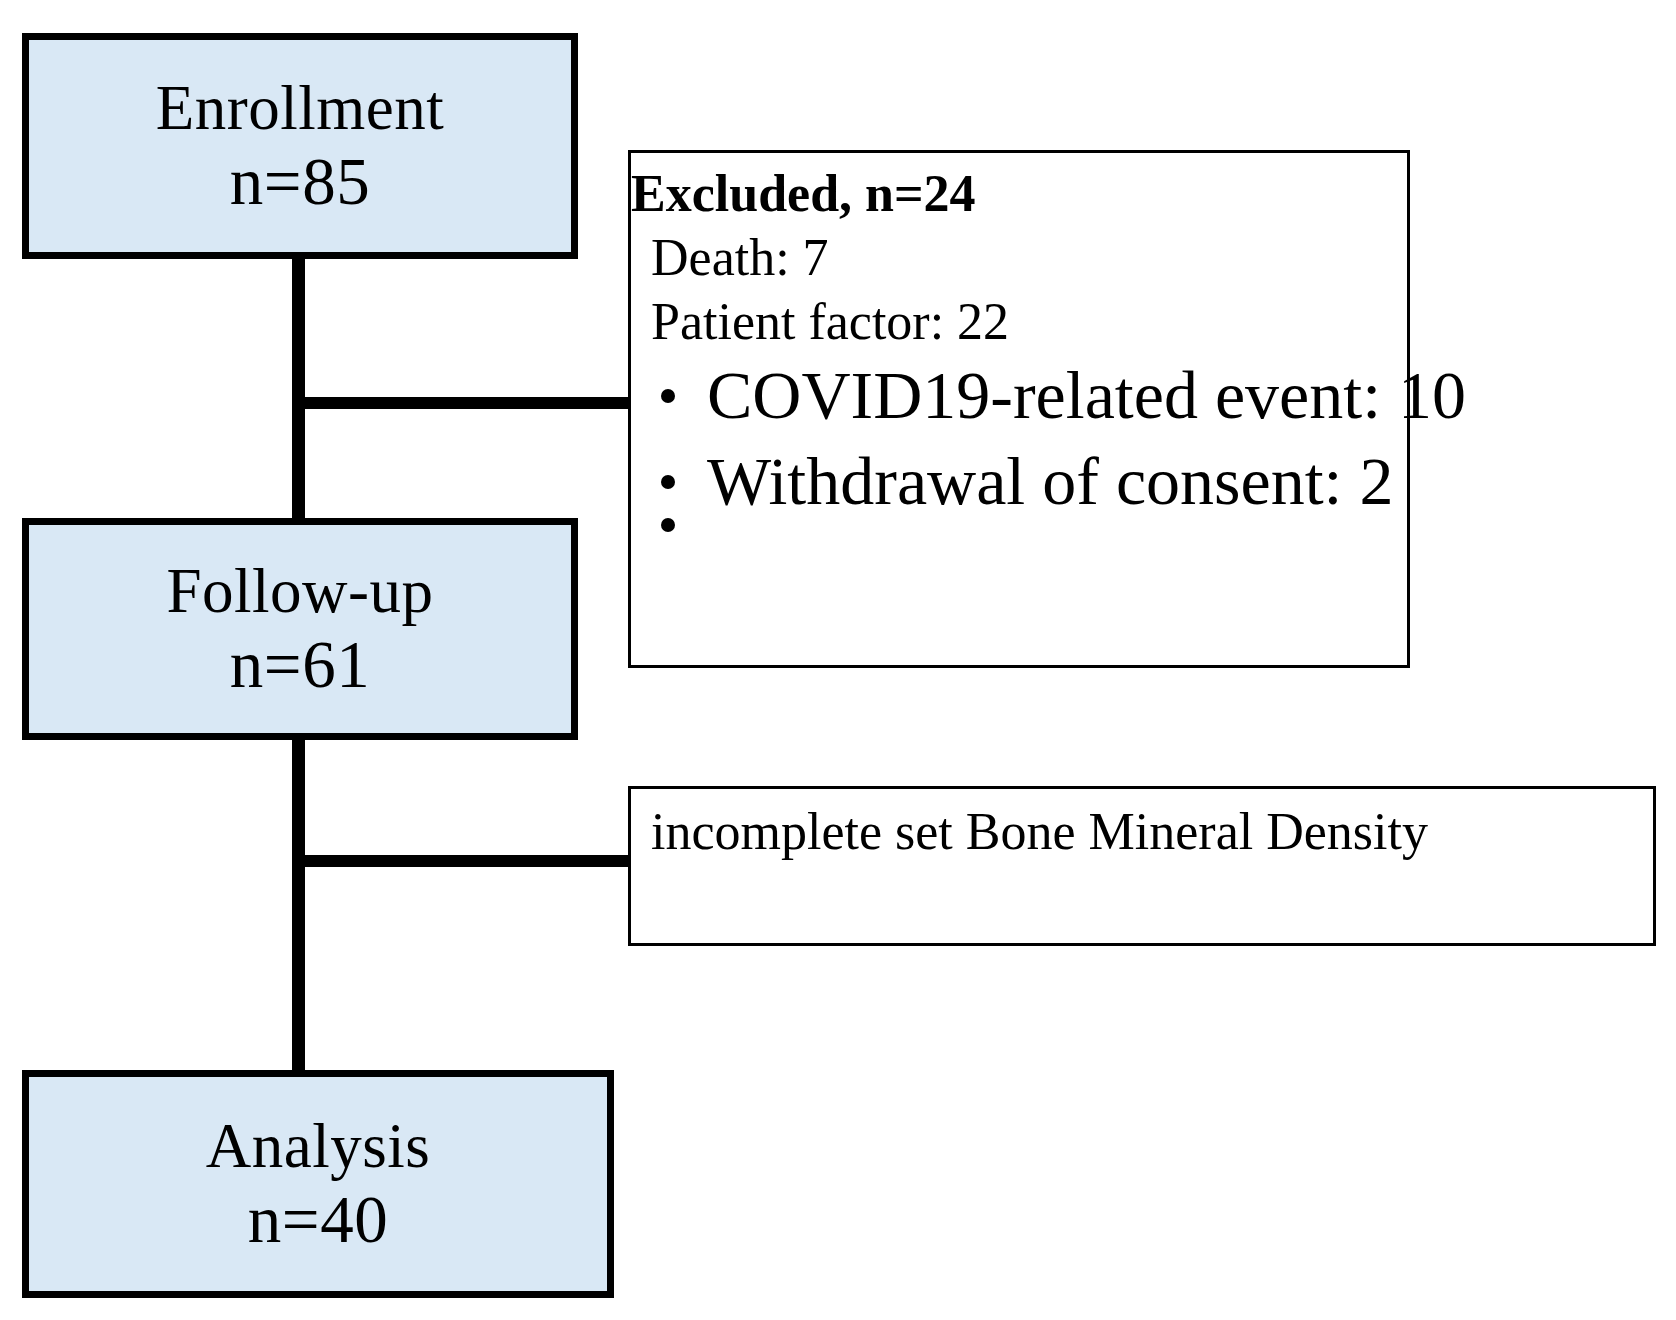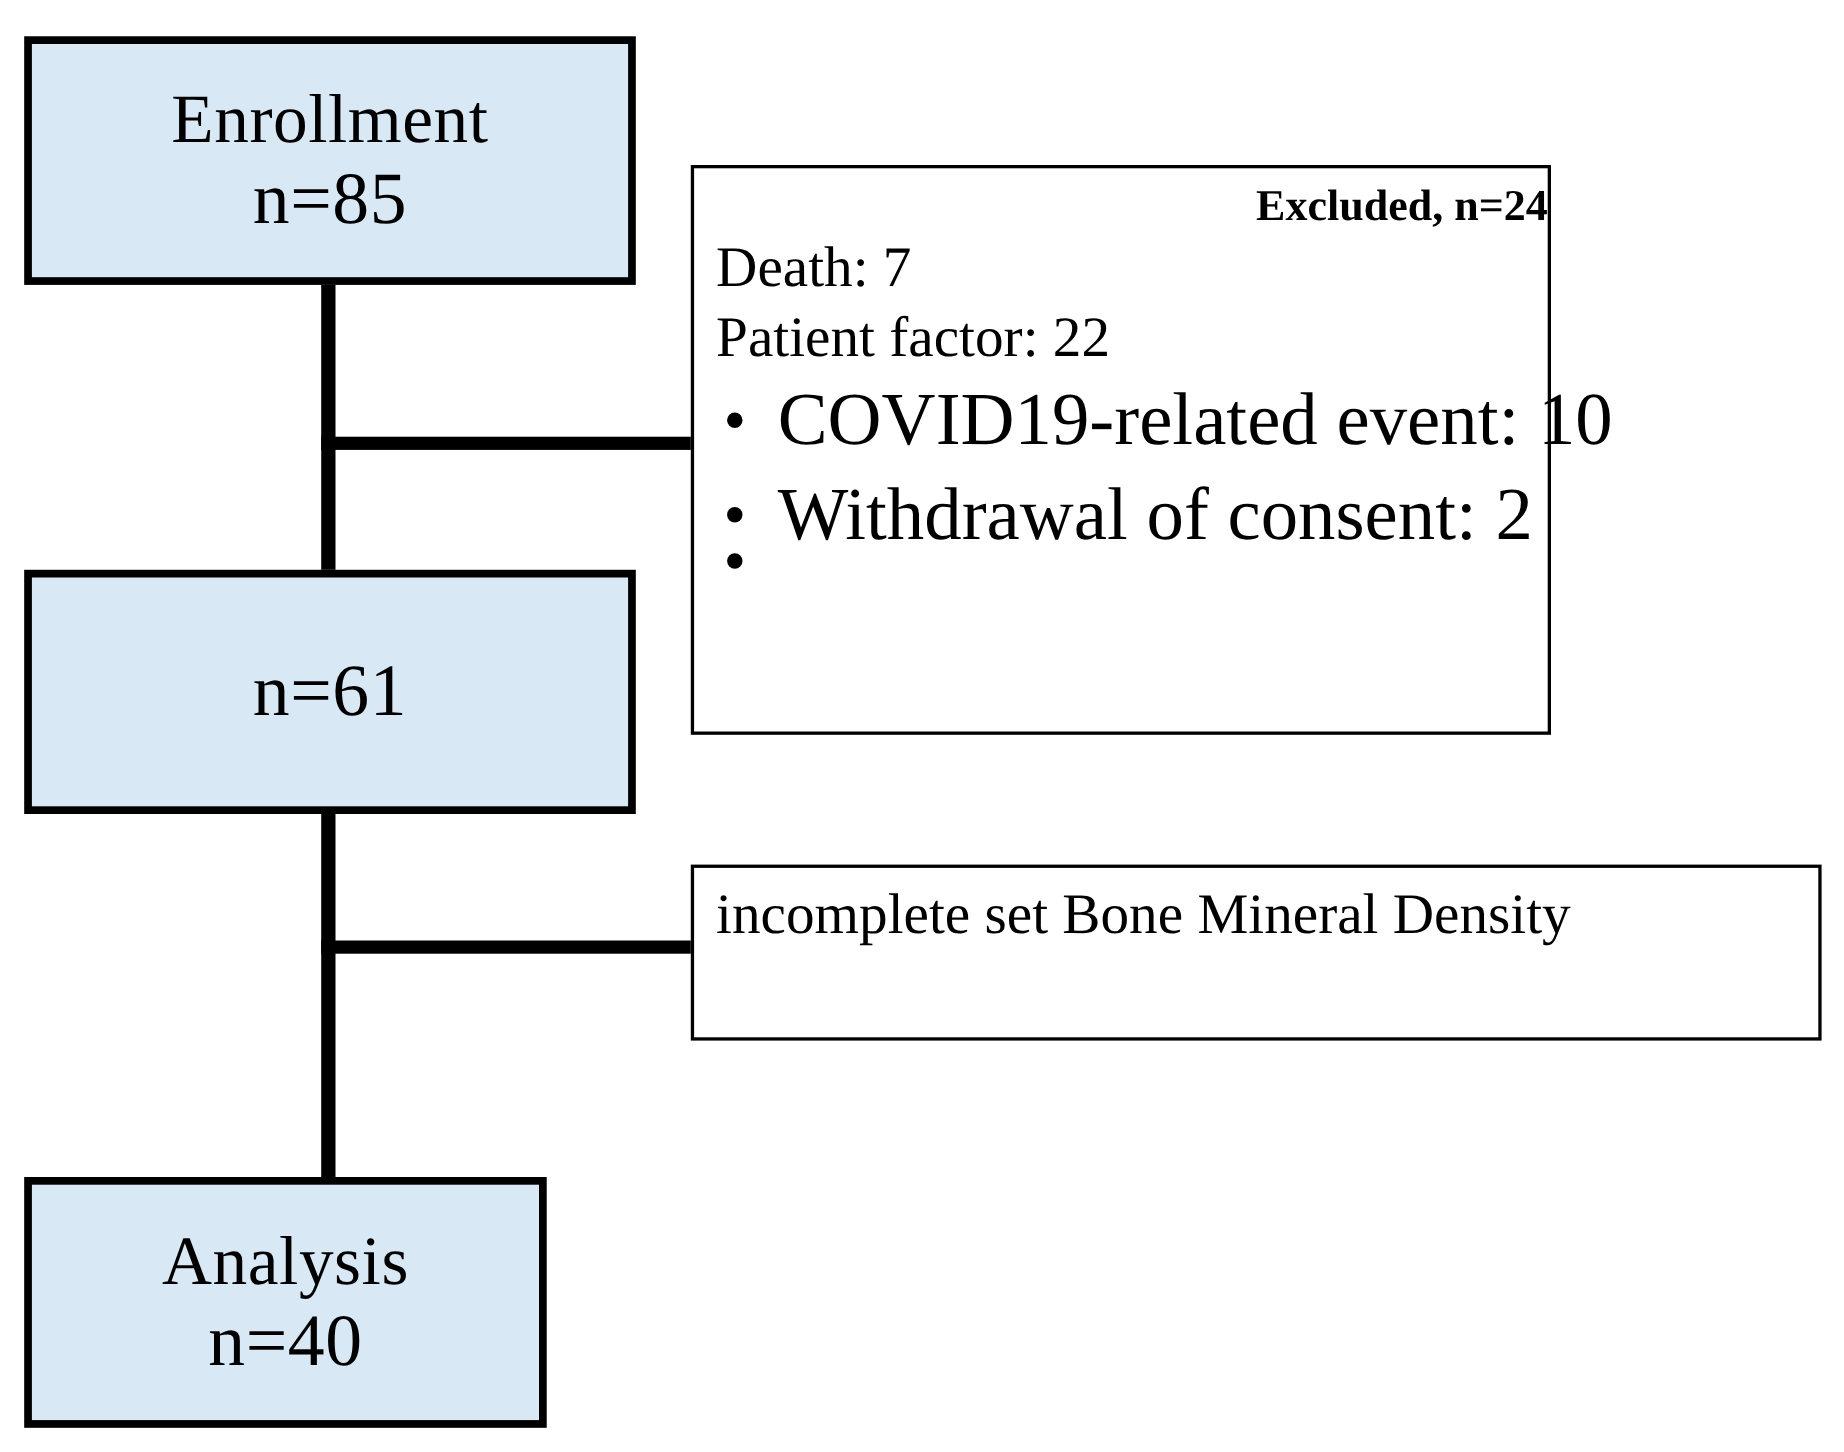--- a/index.html
+++ b/index.html
@@ -36,36 +36,36 @@
     font-size: 63px;
     letter-spacing: 0.5px;
   }
   .stage-count {
     font-size: 67px;
     letter-spacing: 0.5px;
   }
 
   #box-enrollment { left: 22px;  top: 33px;   width: 556px; height: 226px; }
   #box-followup   { left: 22px;  top: 518px;  width: 556px; height: 222px; }
-  #box-analysis   { left: 22px;  top: 1070px; width: 475px; height: 228px; }
+  #box-analysis   { left: 22px;  top: 1070px; width: 592px; height: 228px; }
 
   
   .excl-box {
     position: absolute;
     box-sizing: border-box;
     background: #ffffff;
     border: 3px solid #000000;
   }
   #box-excluded-1 { left: 628px; top: 150px; width: 782px; height: 518px; padding: 10px 0 0 0; }
   #box-excluded-2 { left: 628px; top: 786px; width: 1028px; height: 160px; padding: 12px 0 0 0; }
 
   .excl-head {
-    text-align: right;
+    text-align: left;
     font-weight: bold;
-    font-size: 40px;
+    font-size: 52px;
     line-height: 1.18;
     margin: 0 0 2px 0;
   }
   .excl-line {
     font-size: 52px;
     line-height: 1.2;
     padding-left: 20px;
     white-space: nowrap;
   }
   .excl-sub {
@@ -138,20 +138,21 @@
         <span class="bullet-dot"></span>
         <span>Withdrawal of consent: 2</span>
       </li>
       <li class="bullet-item">
         <span class="bullet-dot"></span>
       </li>
     </ul>
   </div>
 
   <div class="stage-box" id="box-followup">
+    <div class="stage-title">Follow-up</div>
     <div class="stage-count">n=61</div>
   </div>
 
   <div class="excl-box" id="box-excluded-2">
     <div class="excl-line">incomplete set Bone Mineral Density</div>
   </div>
 
   <div class="stage-box" id="box-analysis">
     <div class="stage-title">Analysis</div>
     <div class="stage-count">n=40</div>

